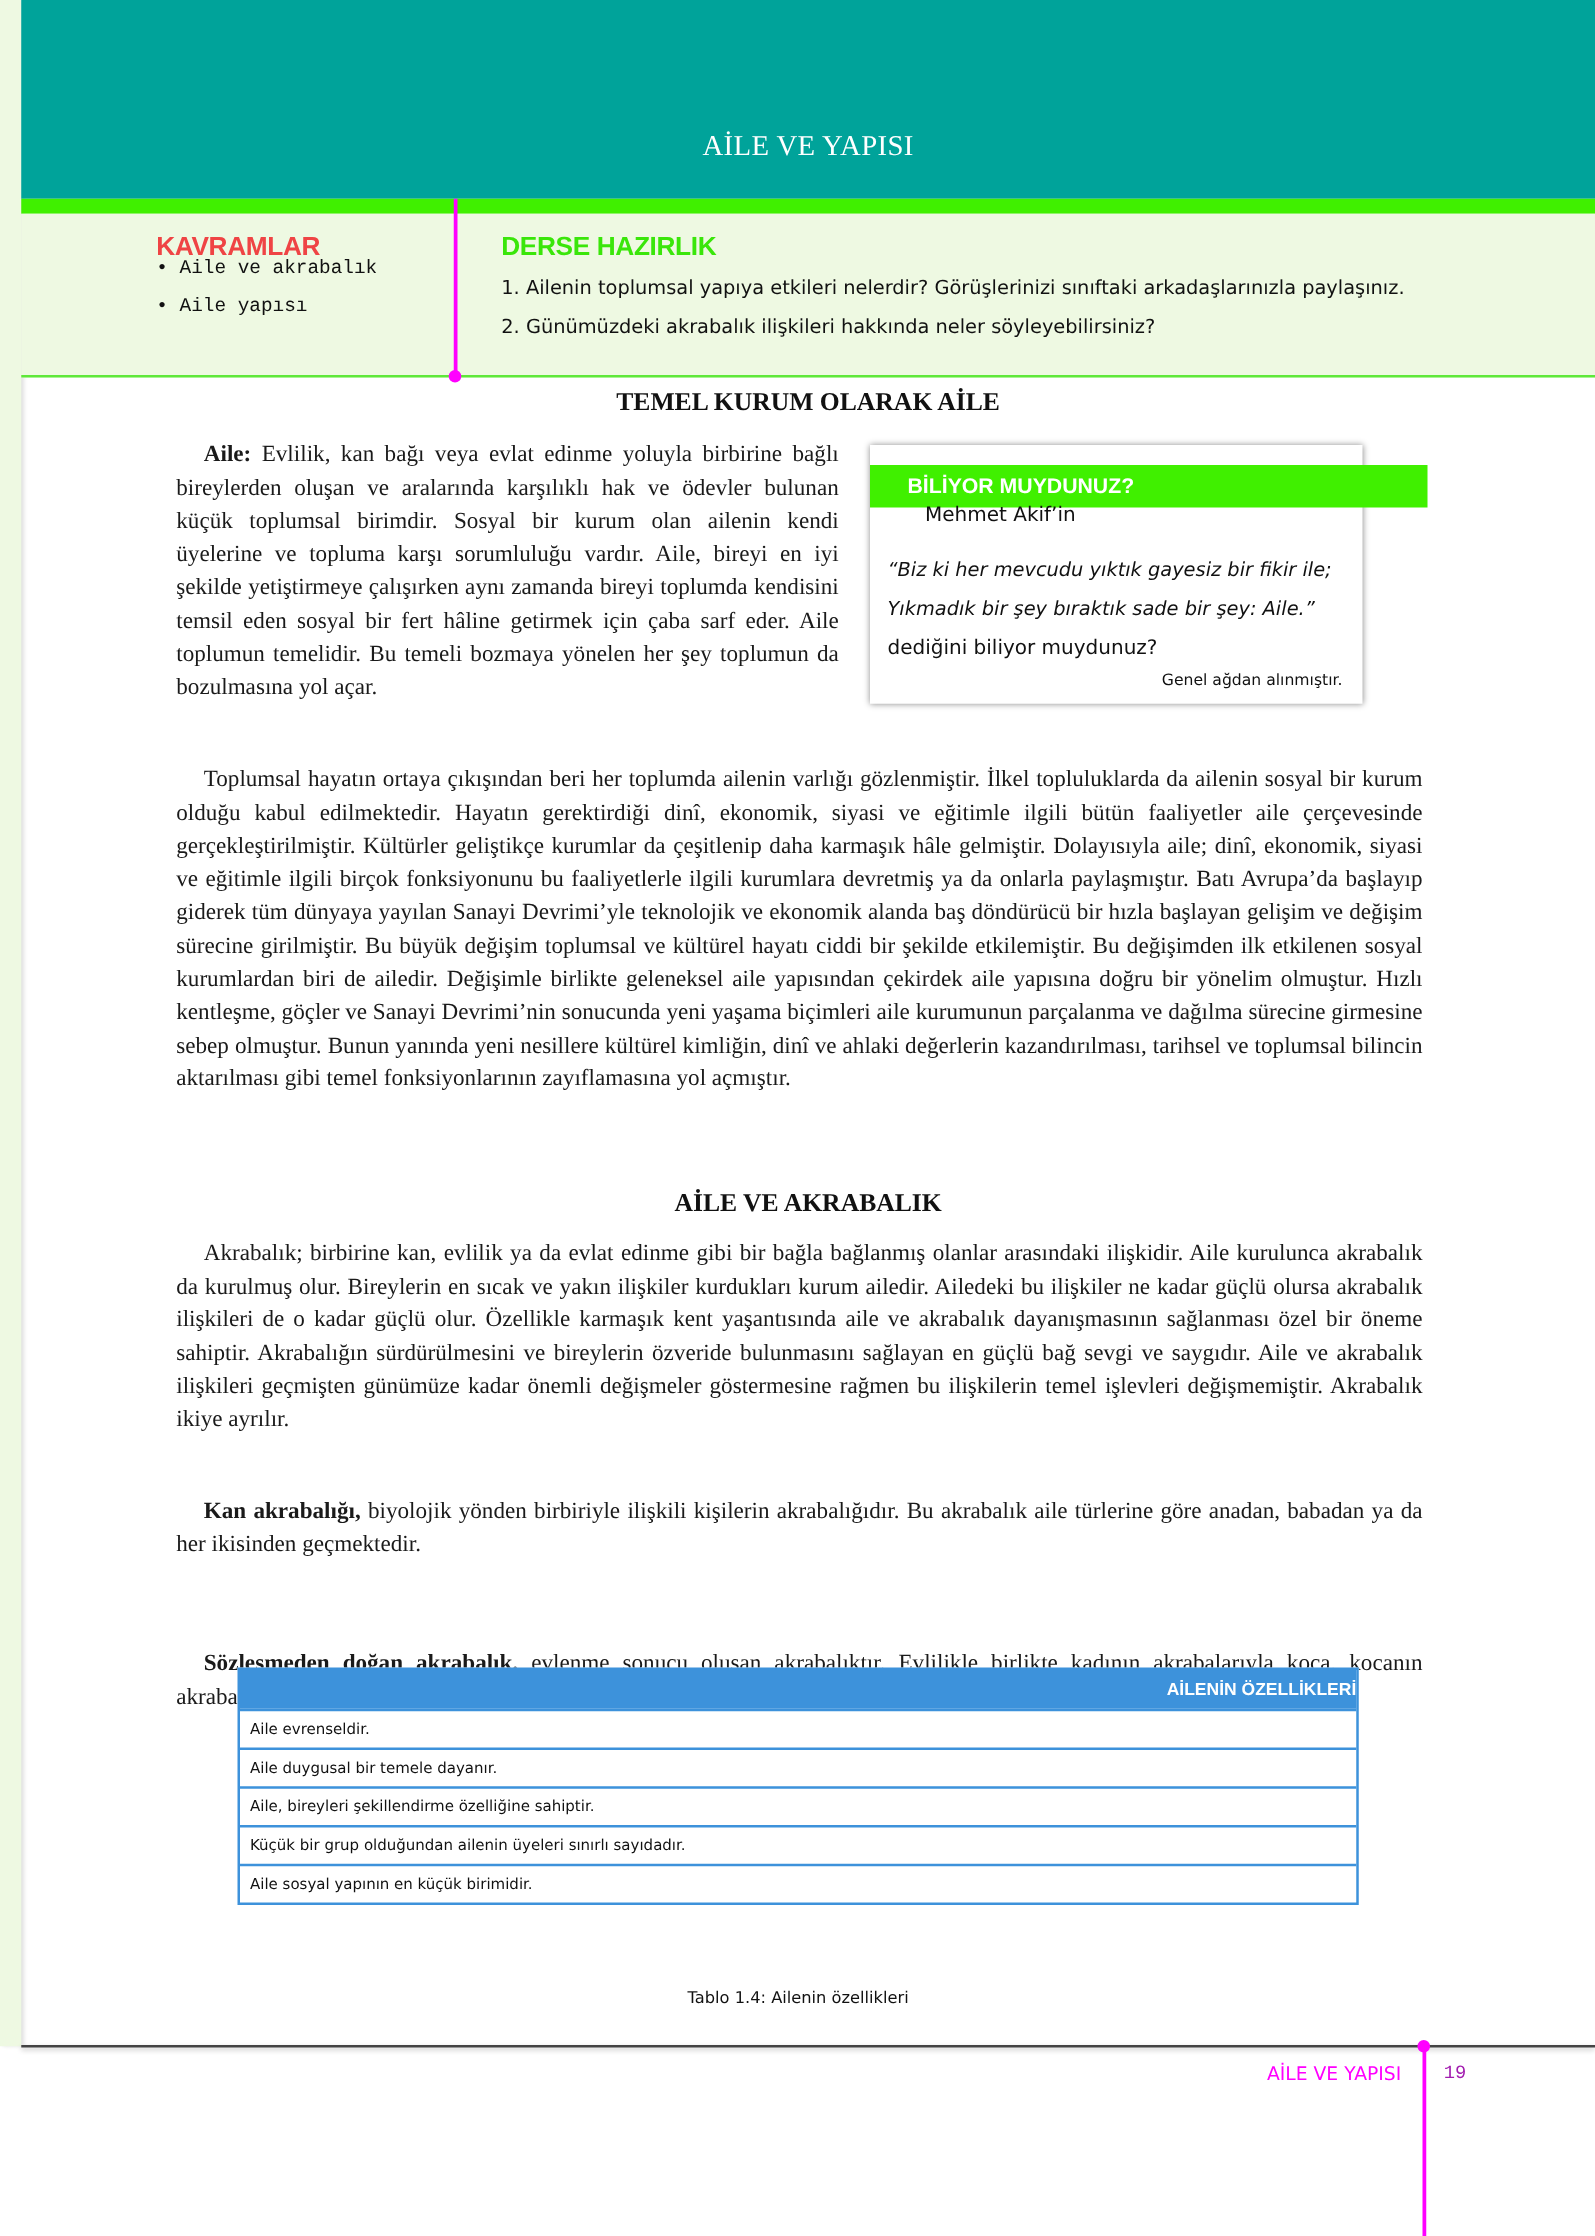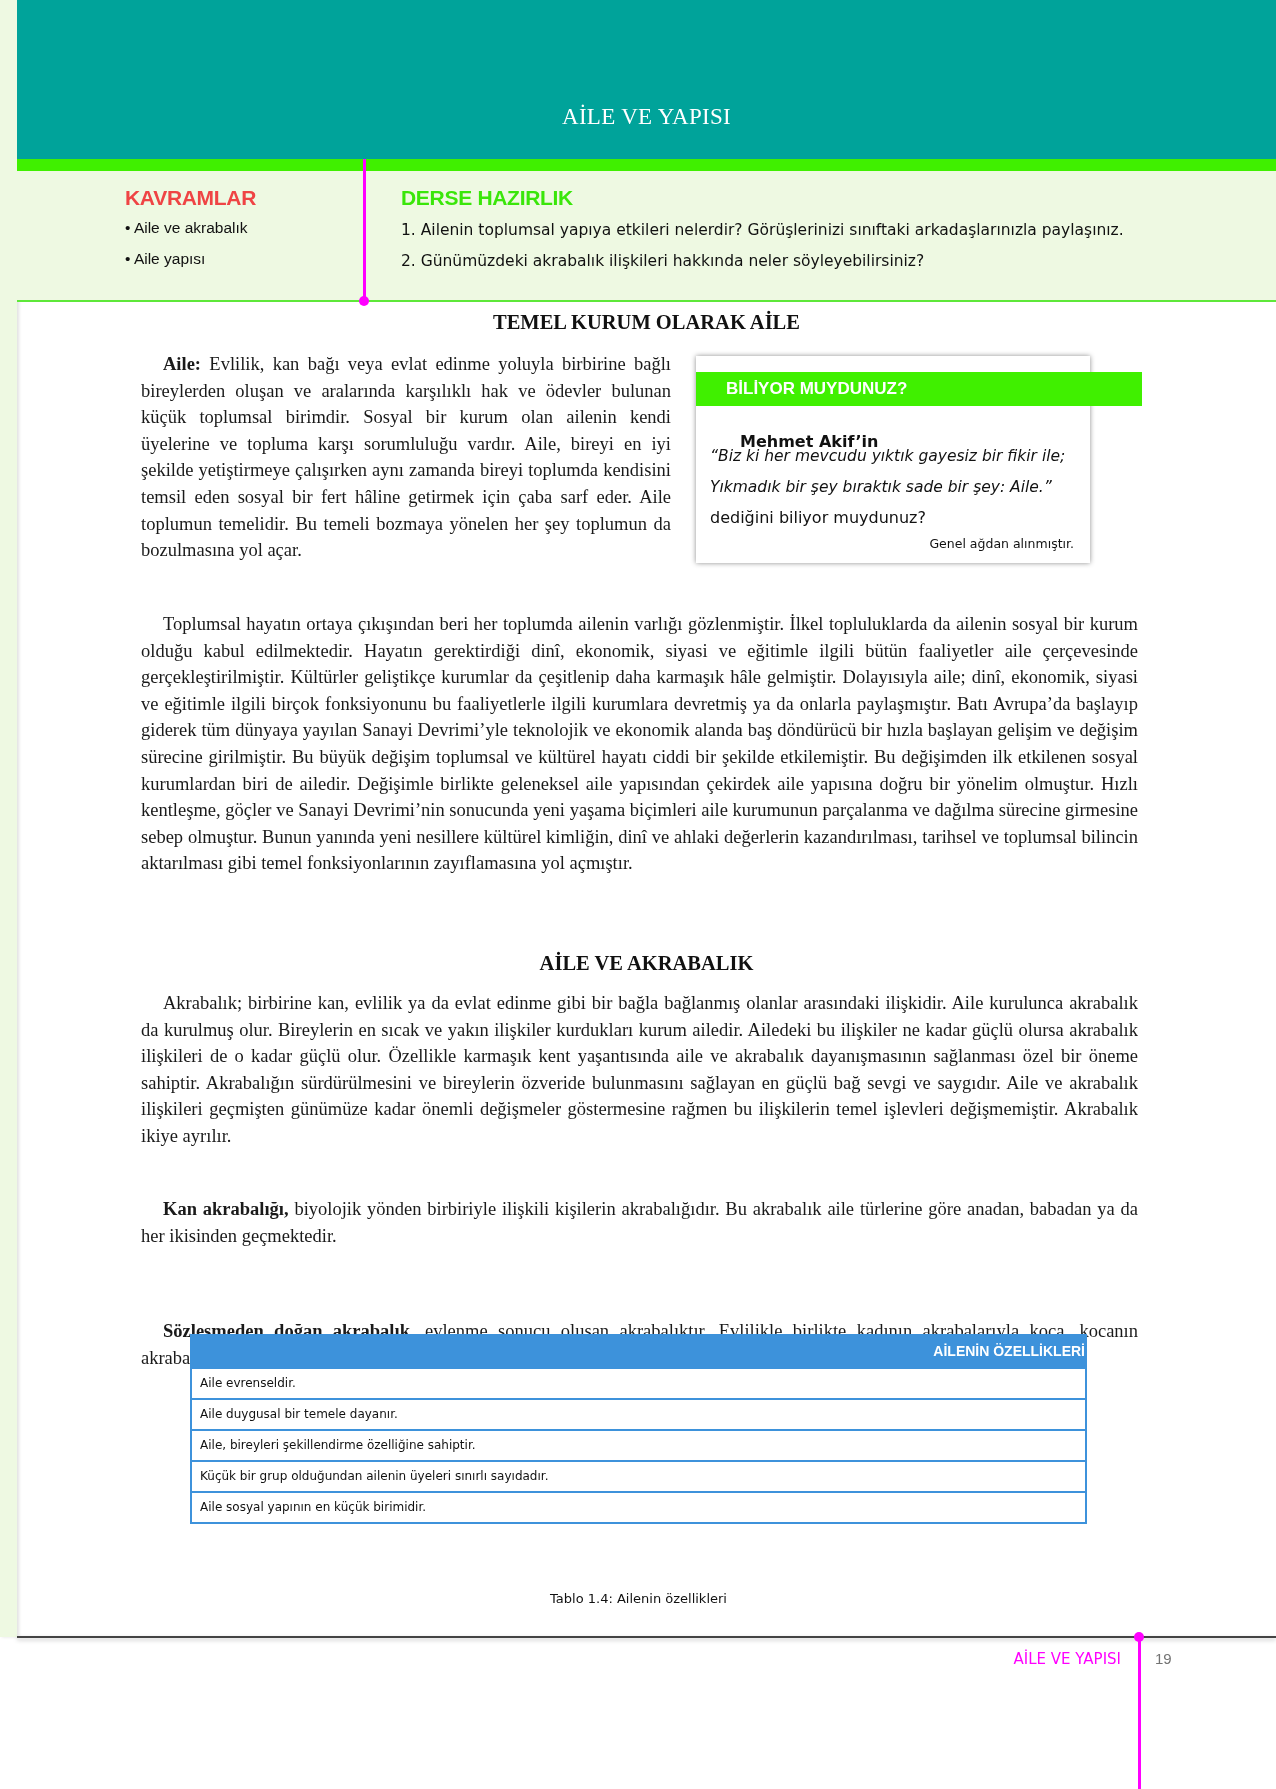--- a/index.html
+++ b/index.html
@@ -8,21 +8,21 @@
 
   .left-strip { position: absolute; left: 0; top: 0; width: 17px; height: 1637px; background: #eef9e2; box-shadow: 2px 0 3px rgba(0,0,0,0.12); }
   .header-band { position: absolute; left: 17px; top: 0; width: 1259px; height: 159px; background: #00a39a; }
   .header-title { position: absolute; left: 17px; top: 104px; width: 1259px; text-align: center; color: #ffffff; font-family: "Liberation Serif", serif; font-size: 23px; letter-spacing: 0.3px; }
   .green-stripe { position: absolute; left: 17px; top: 159px; width: 1259px; height: 12px; background: #40f000; }
 
   .prep-area { position: absolute; left: 17px; top: 171px; width: 1259px; height: 131px; background: #eef9e2; border-bottom: 2px solid #5ee839; }
   .vline { position: absolute; left: 363px; top: 159px; width: 3px; height: 142px; background: #ff00ff; }
   .vdot { position: absolute; left: 359px; top: 296px; width: 10px; height: 10px; border-radius: 50%; background: #ff00ff; }
   .kav-title { position: absolute; left: 125px; top: 186px; color: #ef4444; font-family: "Liberation Sans", sans-serif; font-weight: bold; font-size: 21px; letter-spacing: -0.3px; }
-  .kav-list { position: absolute; left: 125px; top: 219px; list-style: none; font-family: Liberation Sans, sans-serif; font-size: 15.5px; color: #111; }
+  .kav-list { position: absolute; left: 125px; top: 205px; list-style: none; font-family: Liberation Mono, monospace; font-size: 15.5px; color: #111; }
   .kav-list li { height: 31px; }
   .dh-title { position: absolute; left: 401px; top: 186px; color: #3ae60a; font-family: "Liberation Sans", sans-serif; font-weight: bold; font-size: 21px; letter-spacing: -0.3px; }
   .dh-list { position: absolute; left: 401px; top: 219px; width: 740px; list-style: none; font-family: "DejaVu Sans", sans-serif; font-size: 15.5px; color: #111; }
   .dh-list li { line-height: 23px; margin-bottom: 8px; padding-left: 18px; text-indent: -18px; }
 
   .sec-title { position: absolute; left: 17px; width: 1259px; text-align: center; font-family: "Liberation Serif", serif; font-weight: bold; font-size: 20.5px; color: #111; }
 
   .body-text { position: absolute; font-family: "Liberation Serif", serif; font-size: 18.5px; line-height: 26.6px; text-align: justify; color: #1a1a1a; }
   .body-text p { text-indent: 22px; }
   .intro { left: 141px; top: 351px; width: 530px; }
@@ -39,21 +39,21 @@
 
   .table { position: absolute; left: 190px; top: 1334px; width: 897px; border: 2px solid #3d92db; background: #ffffff; }
   .table-head { height: 31px; background: #3d92db; color: #ffffff; text-align: right; font-family: "Liberation Sans", sans-serif; font-weight: bold; font-size: 14px; line-height: 31px; }
   .table-row { height: 31px; border-top: 2px solid #3d92db; padding-left: 8px; font-family: "DejaVu Sans", sans-serif; font-size: 12px; line-height: 28px; color: #111; }
   .caption { position: absolute; left: 190px; top: 1591px; width: 897px; text-align: center; font-family: "DejaVu Sans", sans-serif; font-size: 13px; color: #111; }
 
   .bottom-rule { position: absolute; left: 17px; top: 1636px; width: 1259px; height: 2px; background: #444; box-shadow: 0 2px 4px rgba(0,0,0,0.25); }
   .foot-vline { position: absolute; left: 1138px; top: 1636px; width: 3px; height: 153px; background: #ff00ff; }
   .foot-vdot { position: absolute; left: 1134px; top: 1632px; width: 10px; height: 10px; border-radius: 50%; background: #ff00ff; }
   .foot-chapter { position: absolute; right: 155px; top: 1650px; font-family: "DejaVu Sans", sans-serif; font-size: 15px; color: #ff00ff; }
-  .foot-page { position: absolute; left: 1155px; top: 1650px; font-family: Liberation Sans, sans-serif; font-size: 15px; color: #737373; }
+  .foot-page { position: absolute; left: 1155px; top: 1650px; font-family: Liberation Mono, monospace; font-size: 15px; color: #a21caf; }
 </style>
 </head>
 <body>
 
 <div class="left-strip"></div>
 <div class="header-band"></div>
 <div class="header-title">AİLE VE YAPISI</div>
 <div class="green-stripe"></div>
 
 <div class="prep-area"></div>
@@ -73,21 +73,21 @@
 </ol>
 
 <div class="sec-title" style="top:311px;">TEMEL KURUM OLARAK AİLE</div>
 
 <div class="body-text intro">
   <p><b>Aile:</b><span> Evlilik, kan bağı veya evlat edinme yoluyla birbirine bağlı bireylerden oluşan ve aralarında karşılıklı hak ve ödevler bulunan küçük toplumsal birimdir. Sosyal bir kurum olan ailenin kendi üyelerine ve topluma karşı sorumluluğu vardır. Aile, bireyi en iyi şekilde yetiştirmeye çalışırken aynı zamanda bireyi toplumda kendisini temsil eden sosyal bir fert hâline getirmek için çaba sarf eder. Aile toplumun temelidir. Bu temeli bozmaya yönelen her şey toplumun da bozulmasına yol açar.</span></p>
 </div>
 
 <div class="info-box">
   <div class="info-head">BİLİYOR MUYDUNUZ?</div>
-  <div class="info-line" style="left:44px; top:76px;font-weight:bold;">Mehmet Akif’in</div>
+  <div class="info-line" style="left:44px; top:46px;">Mehmet Akif’in</div>
   <div class="info-line italic" style="top:91px;">“Biz ki her mevcudu yıktık gayesiz bir fikir ile;</div>
   <div class="info-line italic" style="top:122px;">Yıkmadık bir şey bıraktık sade bir şey: Aile.”</div>
   <div class="info-line" style="top:152px;">dediğini biliyor muydunuz?</div>
   <div class="info-source">Genel ağdan alınmıştır.</div>
 </div>
 
 <div class="body-text main-p1">
   <p>Toplumsal hayatın ortaya çıkışından beri her toplumda ailenin varlığı gözlenmiştir. İlkel topluluklarda da ailenin sosyal bir kurum olduğu kabul edilmektedir. Hayatın gerektirdiği dinî, ekonomik, siyasi ve eğitimle ilgili bütün faaliyetler aile çerçevesinde gerçekleştirilmiştir. Kültürler geliştikçe kurumlar da çeşitlenip daha karmaşık hâle gelmiştir. Dolayısıyla aile; dinî, ekonomik, siyasi ve eğitimle ilgili birçok fonksiyonunu bu faaliyetlerle ilgili kurumlara devretmiş ya da onlarla paylaşmıştır. Batı Avrupa’da başlayıp giderek tüm dünyaya yayılan Sanayi Devrimi’yle teknolojik ve ekonomik alanda baş döndürücü bir hızla başlayan gelişim ve değişim sürecine girilmiştir. Bu büyük değişim toplumsal ve kültürel hayatı ciddi bir şekilde etkilemiştir. Bu değişimden ilk etkilenen sosyal kurumlardan biri de ailedir. Değişimle birlikte geleneksel aile yapısından çekirdek aile yapısına doğru bir yönelim olmuştur. Hızlı kentleşme, göçler ve Sanayi Devrimi’nin sonucunda yeni yaşama biçimleri aile kurumunun parçalanma ve dağılma sürecine girmesine sebep olmuştur. Bunun yanında yeni nesillere kültürel kimliğin, dinî ve ahlaki değerlerin kazandırılması, tarihsel ve toplumsal bilincin aktarılması gibi temel fonksiyonlarının zayıflamasına yol açmıştır.</p>
 </div>
 

